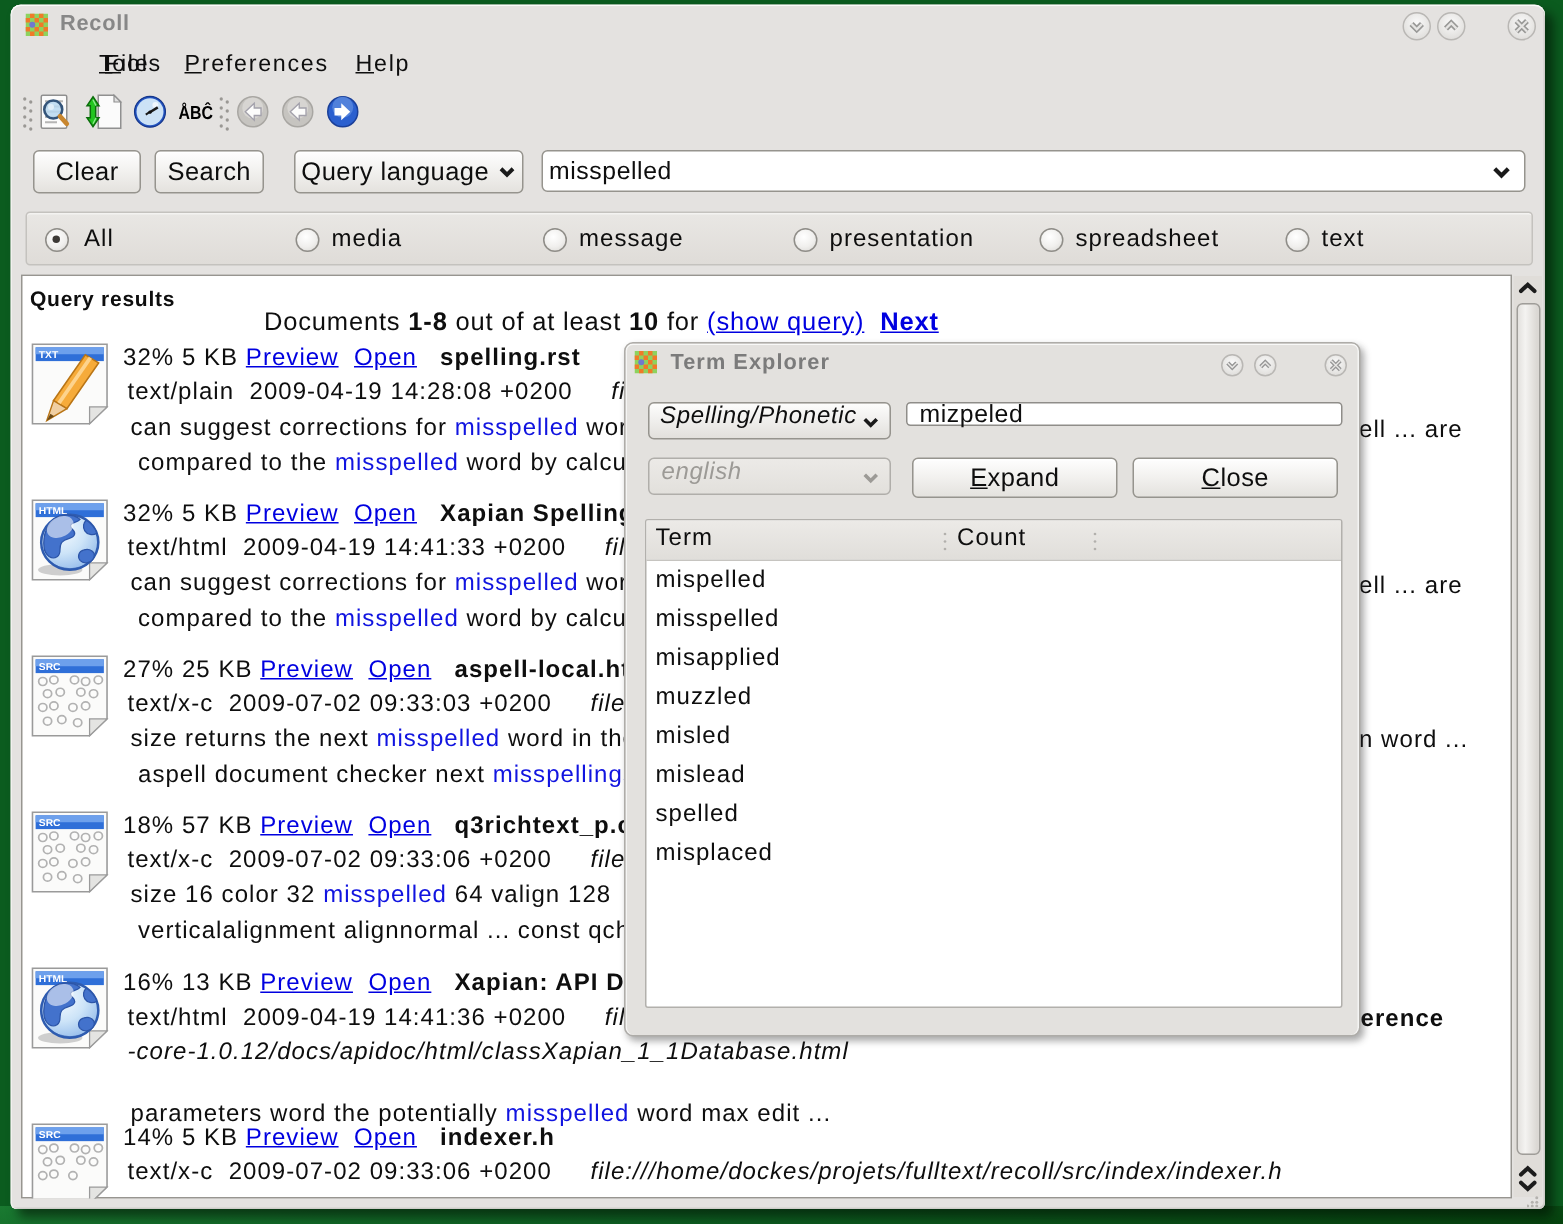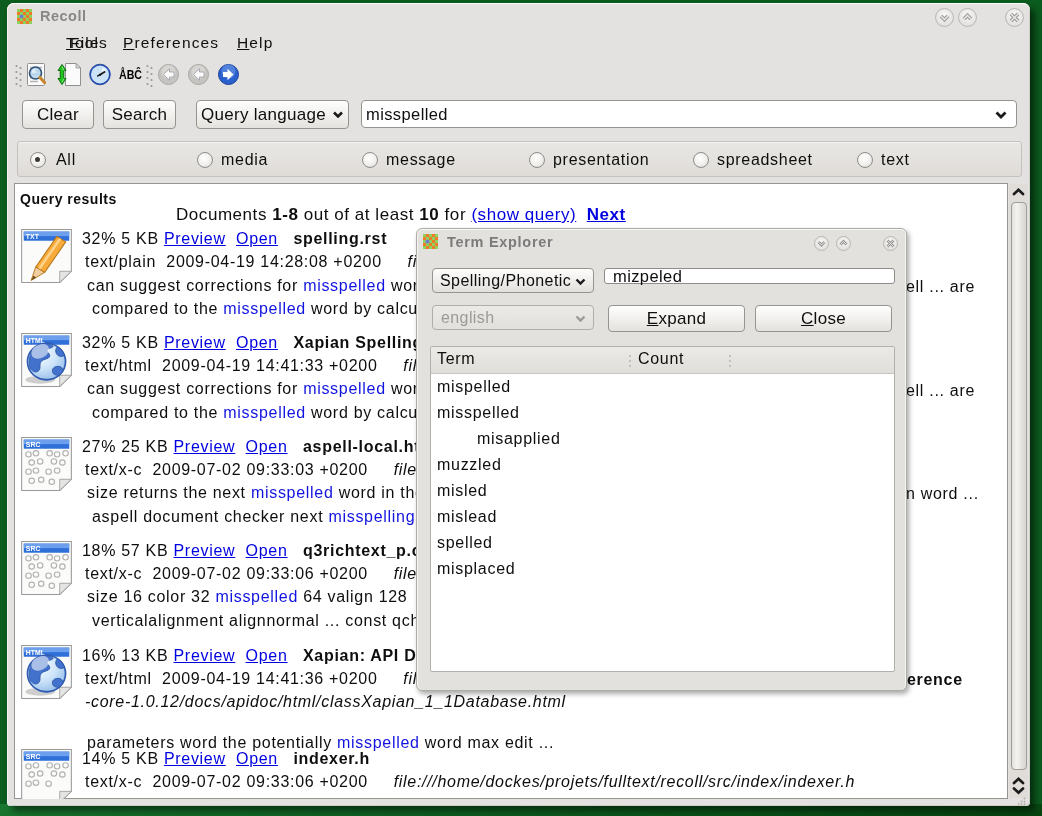--- a/index.html
+++ b/index.html
@@ -37,21 +37,21 @@
 #sthumb{position:absolute;left:1010.5px;top:202px;width:16px;height:568px;
   background:linear-gradient(90deg,#e3e1de,#f4f3f1 35%,#dbd8d4 90%);
   border:1px solid #9f9d99;border-radius:4px;box-sizing:border-box;}
 .chev{stroke:#1c1c1c;stroke-width:2.7;fill:none;stroke-linecap:round;stroke-linejoin:miter;}
 
 #dlg{position:absolute;left:416px;top:228px;width:491px;height:463px;
   background:#e3e1de;border-radius:6px;border:1px solid #aeaca8;box-sizing:border-box;
   box-shadow:2px 3px 5px rgba(40,40,40,.40), inset 0 1px 0 #f8f8f7, inset -1px 0 0 #f4f4f3, inset 1px 0 0 #f4f4f3;}
 .combo{position:absolute;background:linear-gradient(#fdfdfc,#f1f0ee 45%,#e2e0dc);
   border:1px solid #96948e;border-radius:4px;box-sizing:border-box;
-  font-size:16px;letter-spacing:0.4px;color:#0e0e0e;display:flex;align-items:center;}
+  font-size:16px;letter-spacing:0.4px;color:#0e0e0e;display:flex;align-items:flex-start;font-style:italic;}
 .inp{position:absolute;background:#fff;border:1px solid #8f8d89;border-radius:3px;
   box-sizing:border-box;font-size:16.5px;letter-spacing:0.4px;color:#0e0e0e;display:flex;align-items:center;}
 </style></head>
 <body>
 <div id="deskbottom"></div>
 <div id="win"></div>
 
 <svg class="abs" style="left:17px;top:9px" width="15" height="15" viewBox="0 0 15 15">
   <rect width="15" height="15" fill="#8ed25e"></rect>
   <g fill="#f07a28">
@@ -431,18 +431,18 @@
 </svg>
 <svg class="abs" style="left:728px;top:354px" width="4" height="14" viewBox="0 0 4 14">
   <g fill="#b2b0ac">
       <circle cx="2" cy="2" r="0.9"></circle>
       <circle cx="2" cy="7" r="0.9"></circle>
       <circle cx="2" cy="12" r="0.9"></circle>
     </g>
 </svg>
 <div class="tl" style="left:437px;top:379px;">mispelled</div>
 <div class="tl" style="left:437px;top:405px;">misspelled</div>
-<div class="tl" style="left:437px;top:431px;margin-left:40px;">misapplied</div>
+<div class="tl" style="left:437px;top:431px;">misapplied</div>
 <div class="tl" style="left:437px;top:457px;text-align:center;">muzzled</div>
 <div class="tl" style="left:437px;top:483px;">misled</div>
 <div class="tl" style="left:437px;top:509px;">mislead</div>
 <div class="tl" style="left:437px;top:535px;">spelled</div>
 <div class="tl" style="left:437px;top:561px;">misplaced</div>
 
 </body></html>

